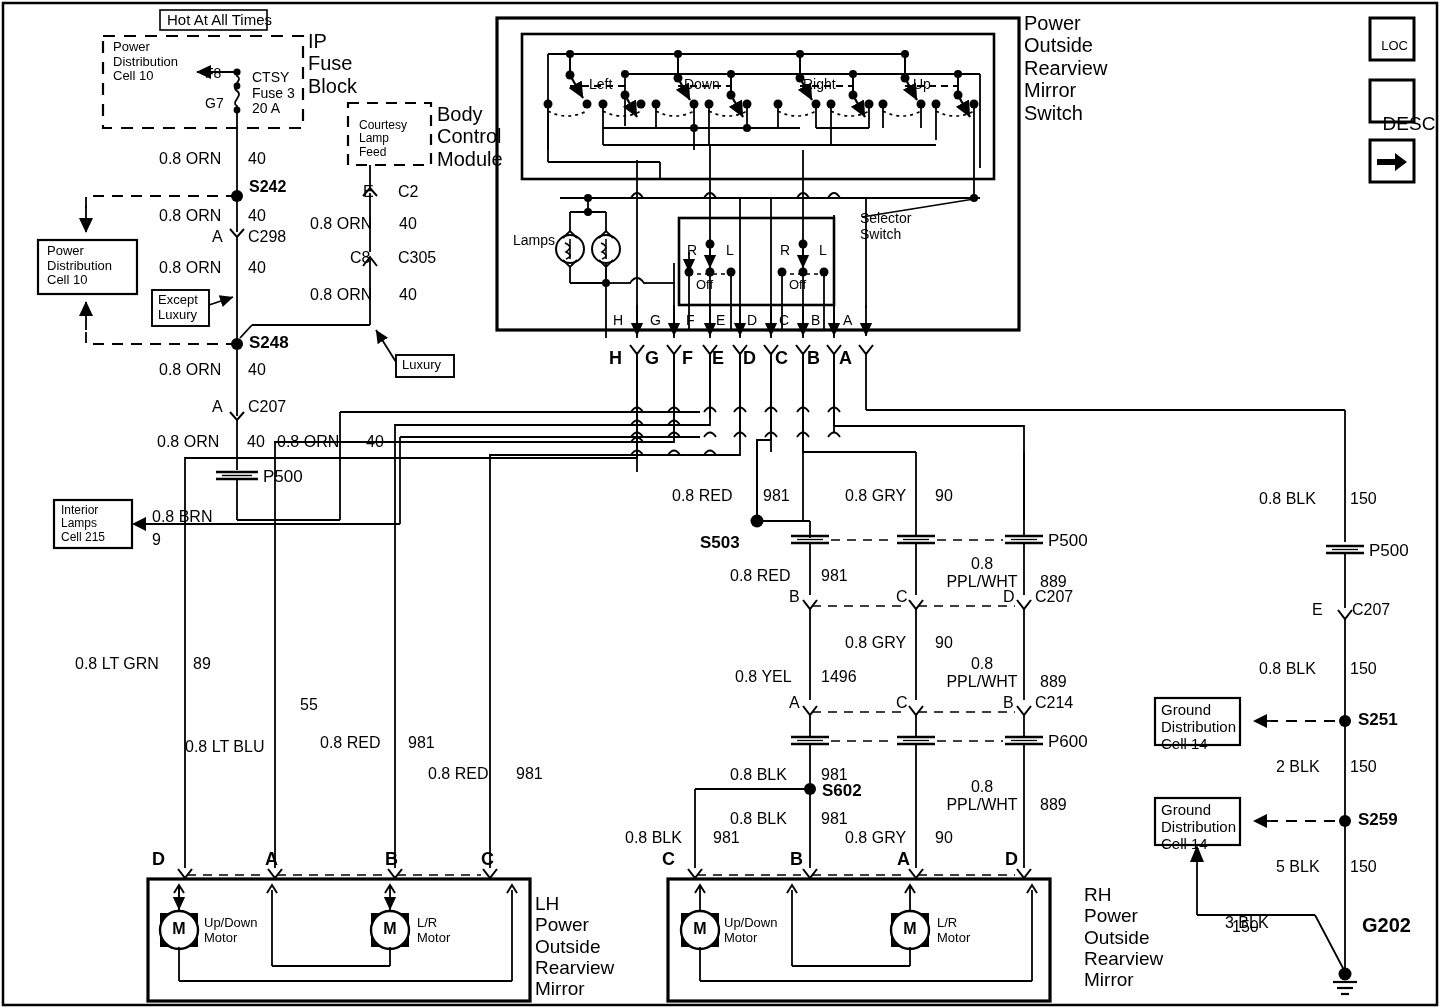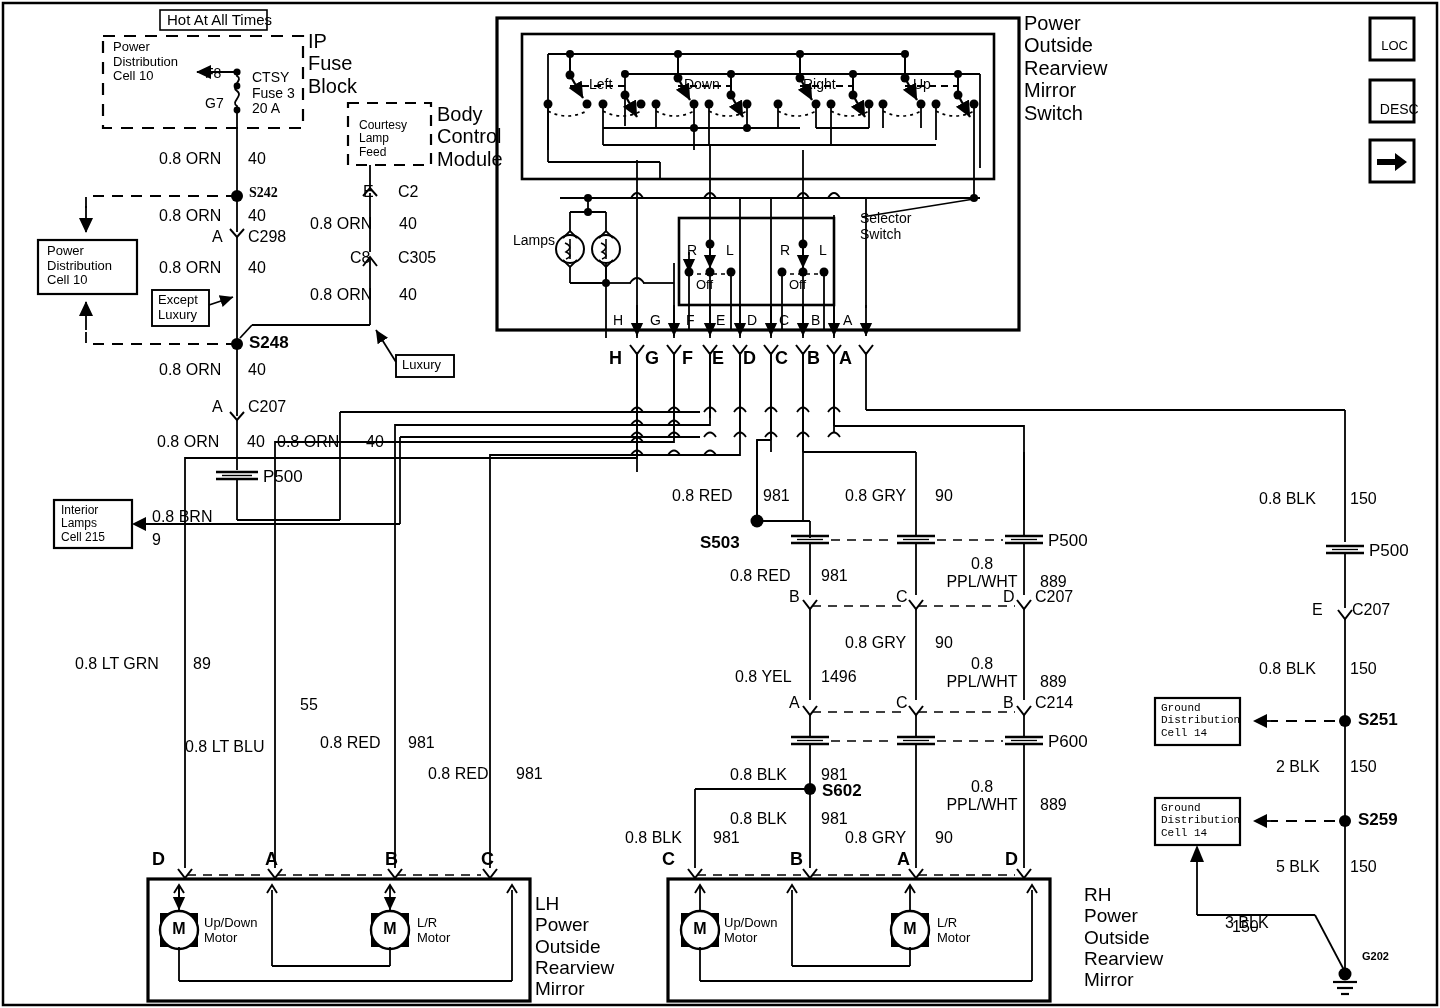--- a/index.html
+++ b/index.html
@@ -5,21 +5,21 @@
   html,body{margin:0;padding:0;background:#fff;}
   body{font-family:"Liberation Sans",sans-serif;}
   #root{position:relative;width:1440px;height:1008px;background:#fff;overflow:hidden;}
   #svg{position:absolute;left:0;top:0;width:1440px;height:1008px;}
   .lbl{position:absolute;font-family:"Liberation Sans",sans-serif;color:#000;white-space:pre;line-height:1.12;}
   .t16{font-size:16px;}
   .t15{font-size:15px;}
   .t14{font-size:14px;}
   .t13{font-size:13px;}
   .t12{font-size:12px;}
-  .t11{font-size:11px;font-family:Liberation Mono, monospace;}
+  .t11{font-size:15px;}
   .t18{font-size:18px;}
   .t20{font-size:20px;}
   .b{font-weight:bold;}
   .ctr{text-align:center;}
 </style>
 </head>
 <body>
 
 <div id="root">
 
@@ -647,21 +647,21 @@
 <div class="lbl t16" style="left:247px;top:433px;">40</div>
 
 <div class="lbl t16" style="left:277px;top:433px;">0.8 ORN</div>
 <div class="lbl t16" style="left:366px;top:433px;">40</div>
 
 <div class="lbl t16" style="left:310px;top:215px;">0.8 ORN</div>
 <div class="lbl t16" style="left:399px;top:215px;">40</div>
 <div class="lbl t16" style="left:310px;top:286px;">0.8 ORN</div>
 <div class="lbl t16" style="left:399px;top:286px;">40</div>
 
-<div class="lbl t17 b" style="left:249px;top:185px;font-size:14px;font-family:Liberation Serif, serif;">S242</div>
+<div class="lbl t17 b" style="left:249px;top:178px;font-size:16px;">S242</div>
 <div class="lbl t17 b" style="left:249px;top:333px;font-size:17px;">S248</div>
 <div class="lbl t16" style="left:212px;top:228px;">A</div>
 <div class="lbl t16" style="left:248px;top:228px;">C298</div>
 <div class="lbl t16" style="left:212px;top:398px;">A</div>
 <div class="lbl t16" style="left:248px;top:398px;">C207</div>
 <div class="lbl t16" style="left:363px;top:183px;">E</div>
 <div class="lbl t16" style="left:398px;top:183px;">C2</div>
 <div class="lbl t16" style="left:350px;top:249px;">C8</div>
 <div class="lbl t16" style="left:398px;top:249px;">C305</div>
 <div class="lbl t17" style="left:263px;top:467px;font-size:17px;">P500</div>
@@ -767,25 +767,25 @@
 <div class="lbl t16" style="left:1259px;top:660px;">0.8 BLK</div>
 <div class="lbl t16" style="left:1350px;top:660px;">150</div>
 <div class="lbl t17 b" style="left:1358px;top:710px;font-size:17px;">S251</div>
 <div class="lbl t16" style="left:1276px;top:758px;">2 BLK</div>
 <div class="lbl t16" style="left:1350px;top:758px;">150</div>
 <div class="lbl t17 b" style="left:1358px;top:810px;font-size:17px;">S259</div>
 <div class="lbl t16" style="left:1276px;top:858px;">5 BLK</div>
 <div class="lbl t16" style="left:1350px;top:858px;">150</div>
 <div class="lbl t16" style="left:1225px;top:886px;margin-top:28px;">3 BLK</div>
 <div class="lbl t16" style="left:1232px;top:918px;">150</div>
-<div class="lbl t17 b" style="left:1362px;top:950px;font-size:11px;">G202</div>
+<div class="lbl t17 b" style="left:1362px;top:914px;font-size:20px;">G202</div>
 
 <div class="lbl" style="left:1374px;top:24px;font-size:13px;">
   <span style="position:relative;top:0px;left:0px;display:inline-block;">LOC</span>
 </div>
-<div class="lbl" style="left:1372px;top:86px;font-size:14px;">
+<div class="lbl" style="left:1372px;top:92px;font-size:19px;">
   <span style="display:inline-block;">DESC</span>
 </div>
 <div class="lbl" style="left:1377px;top:150px;font-size:1px;color:transparent;">
   <span>→</span>
 </div>
 
 </div>
 
 </body></html>

